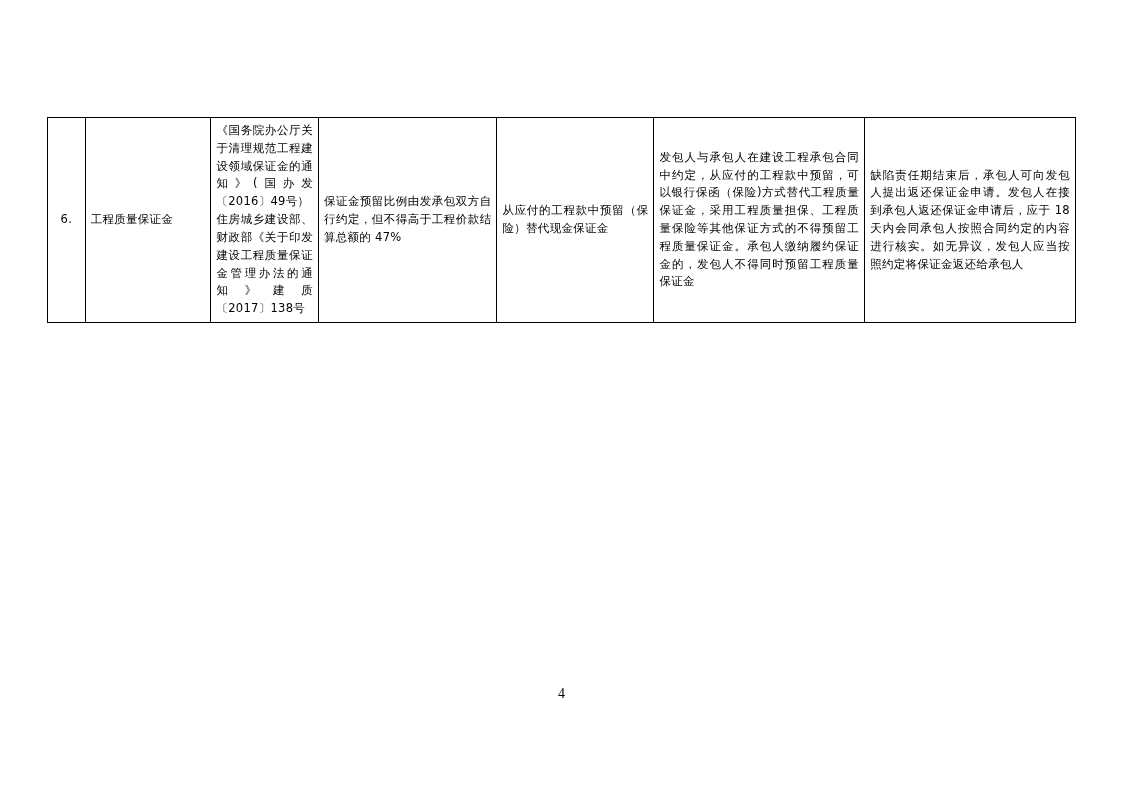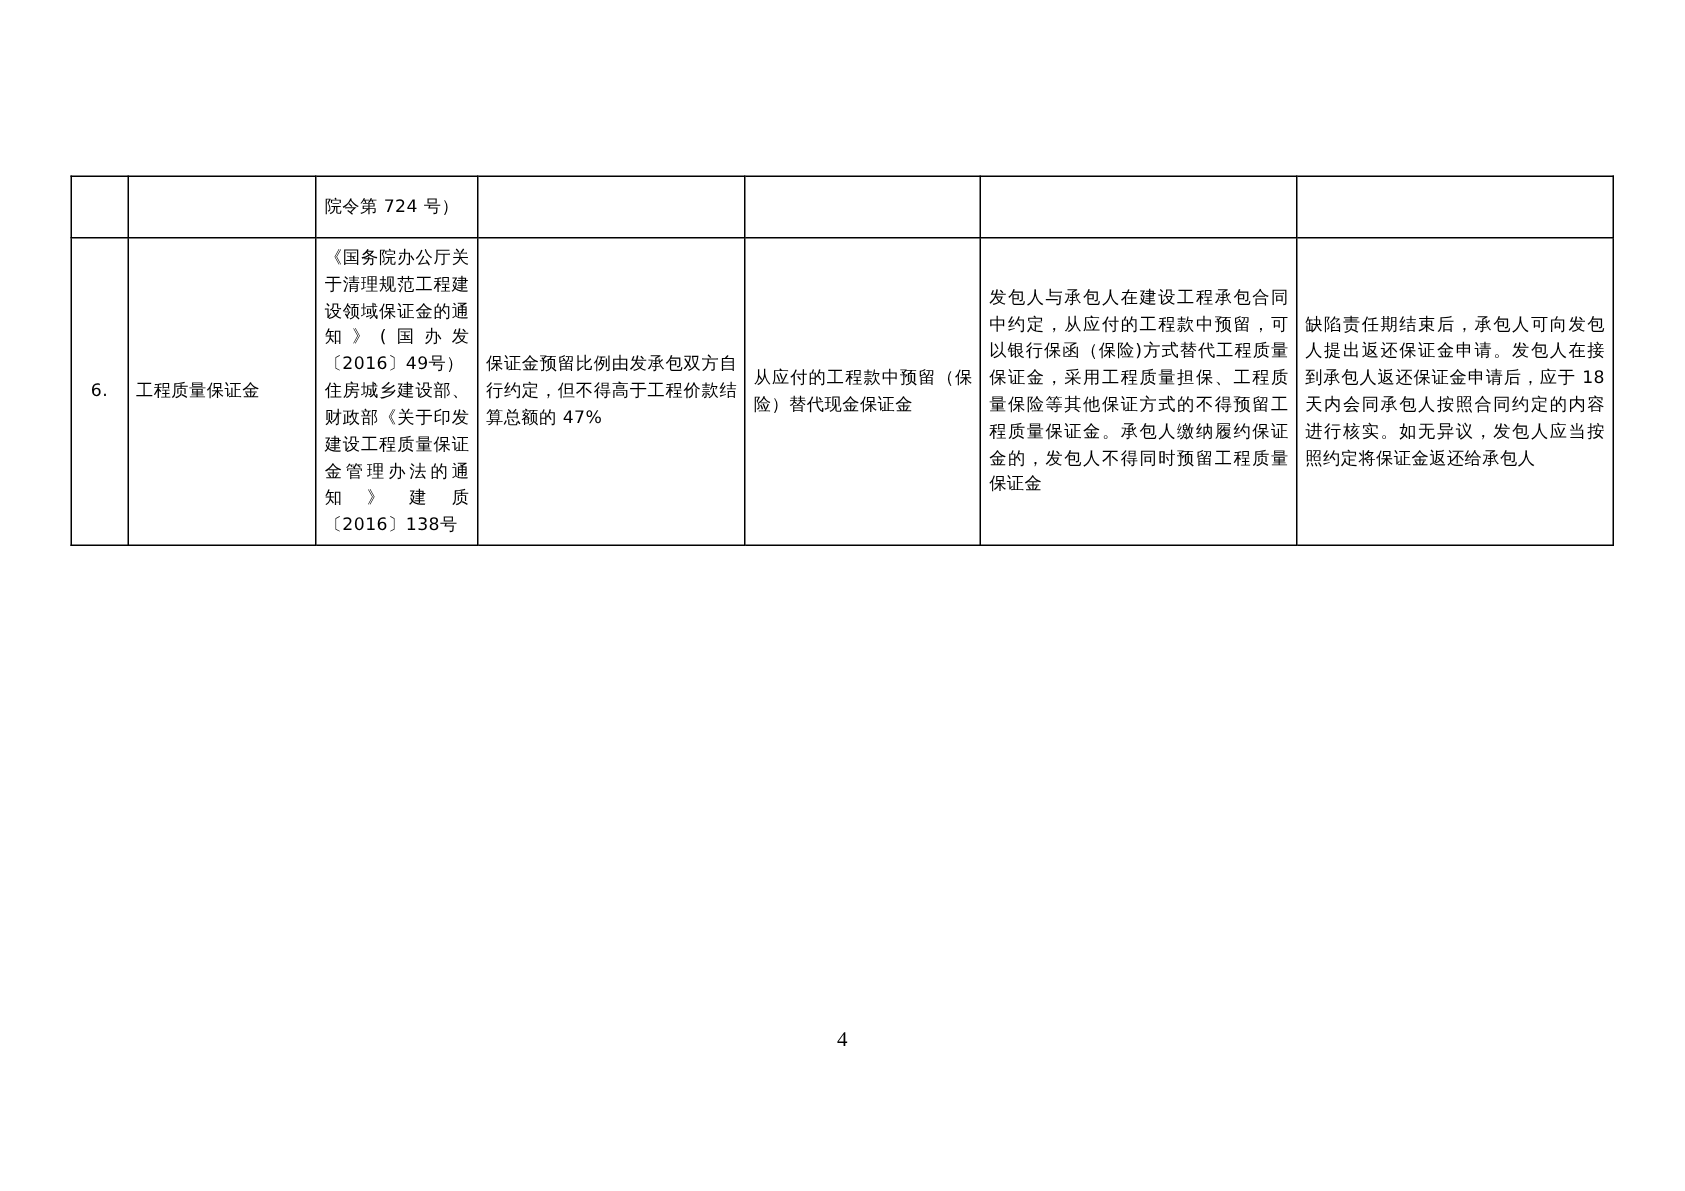--- a/index.html
+++ b/index.html
@@ -101,35 +101,26 @@
     <colgroup>
       <col class="c-num">
       <col class="c-name">
       <col class="c-basis">
       <col class="c-ratio">
       <col class="c-form">
       <col class="c-req">
       <col class="c-ret">
     </colgroup>
     <tbody>
-      <tr class="row-cont">
-        <td class="cell-num"></td>
-        <td class="cell-center"></td>
-        <td class="cont-basis">院令第 724 号）</td>
-        <td></td>
-        <td></td>
-        <td></td>
-        <td></td>
-      </tr>
       <tr>
         <td class="cell-num">6.</td>
         <td class="cell-center">工程质量保证金</td>
         <td class="basis-block cell-top-justify">
           <p>《国务院办公厅关于清理规范工程建设领域保证金的通知》(国办发〔2016〕49号）</p>
-          <p>住房城乡建设部、财政部《关于印发建设工程质量保证金管理办法的通知》建质〔2016〕138号</p>
+          <p>住房城乡建设部、财政部《关于印发建设工程质量保证金管理办法的通知》建质〔2017〕138号</p>
         </td>
         <td class="cell-justify">保证金预留比例由发承包双方自行约定，但不得高于工程价款结算总额的 47%</td>
         <td class="cell-justify">从应付的工程款中预留（保险）替代现金保证金</td>
         <td class="cell-justify">发包人与承包人在建设工程承包合同中约定，从应付的工程款中预留，可以银行保函（保险)方式替代工程质量保证金，采用工程质量担保、工程质量保险等其他保证方式的不得预留工程质量保证金。承包人缴纳履约保证金的，发包人不得同时预留工程质量保证金</td>
         <td class="cell-justify">缺陷责任期结束后，承包人可向发包人提出返还保证金申请。发包人在接到承包人返还保证金申请后，应于 18 天内会同承包人按照合同约定的内容进行核实。如无异议，发包人应当按照约定将保证金返还给承包人</td>
       </tr>
     </tbody>
   </table>
 
   <div class="page-number">4</div>

